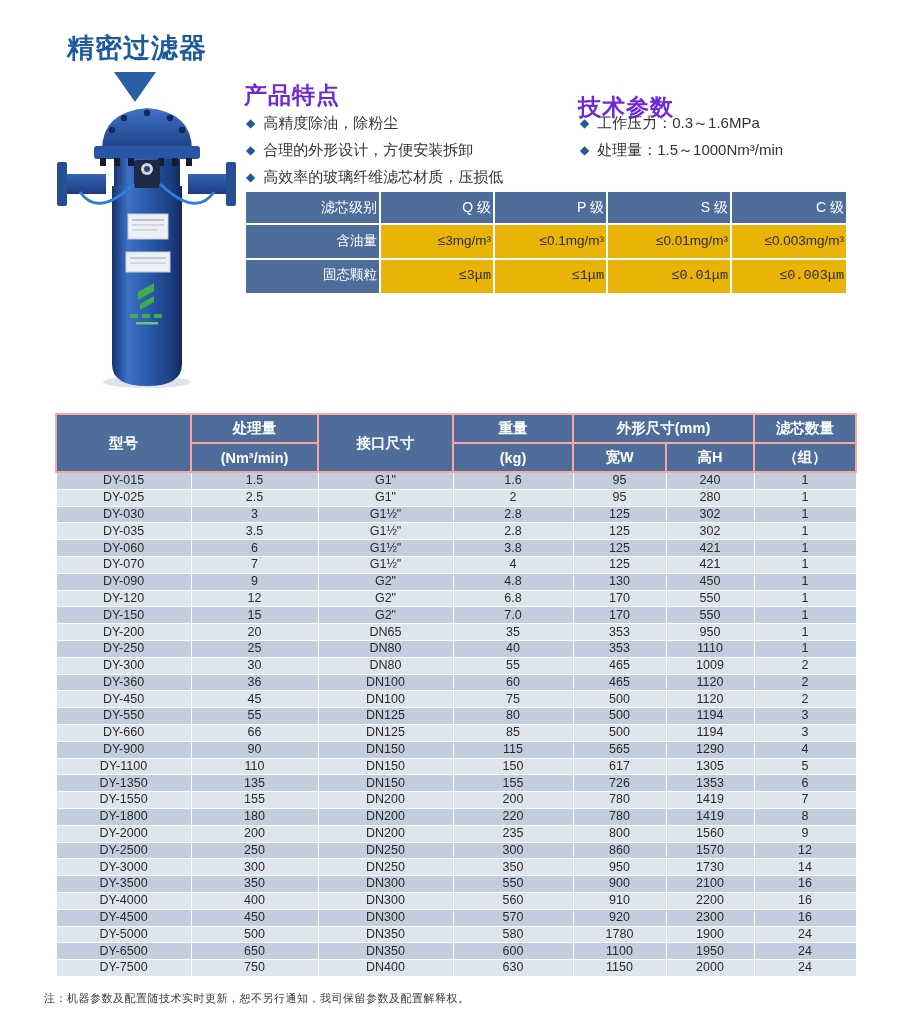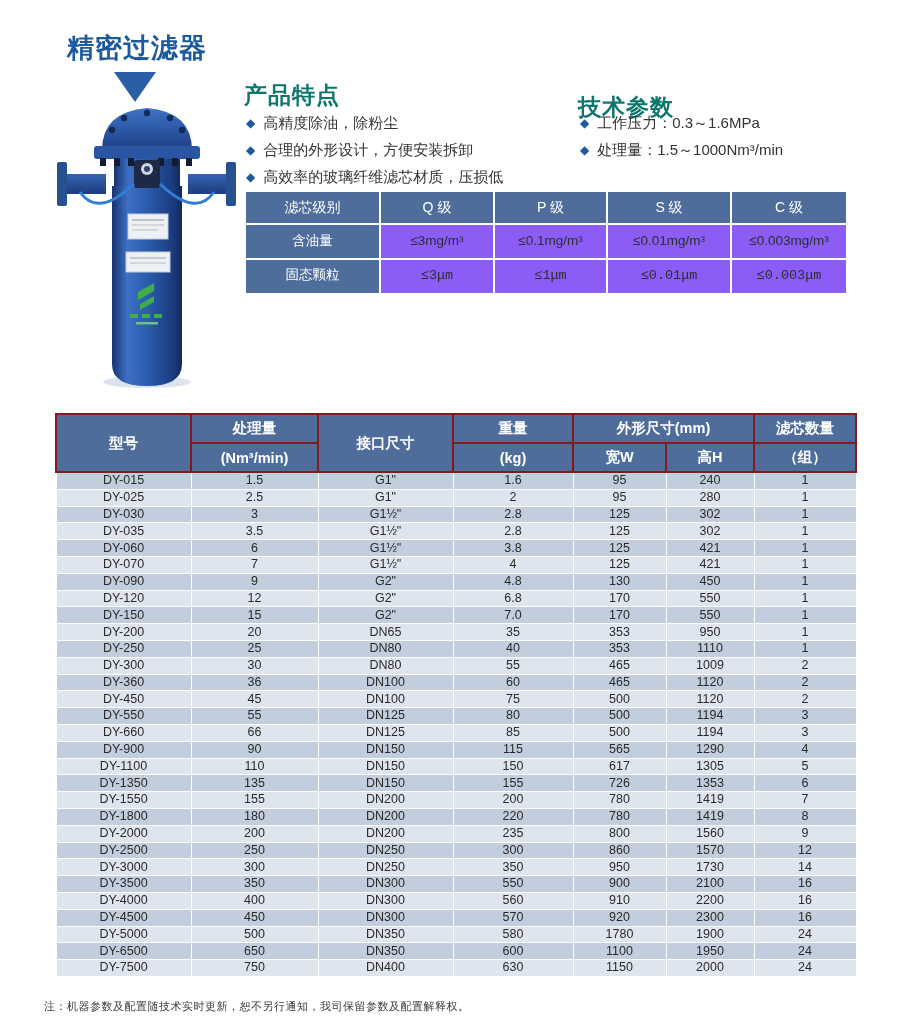--- a/index.html
+++ b/index.html
@@ -6,40 +6,40 @@
   body{
     width:900px;height:1035px;position:relative;background:#ffffff;
     font-family:"Liberation Sans","DejaVu Sans",sans-serif;color:#2e2e2e;overflow:hidden;
   }
   .abs{position:absolute;}
   
   .page-title{left:67px;top:30px;font-size:27px;font-weight:bold;color:#1d5a9c;letter-spacing:1px;}
   .title-triangle{left:114px;top:72px;width:0;height:0;
     border-left:21px solid transparent;border-right:21px solid transparent;border-top:30px solid #2a5fa5;}
   
-  .section-heading{font-size:23px;font-weight:bold;color:#0f766e;letter-spacing:1px;}
+  .section-heading{font-size:23px;font-weight:bold;color:#6d28d9;letter-spacing:1px;}
   .bullet-list{display:flex;flex-direction:column;gap:8px;}
   .bullet-item{display:flex;align-items:baseline;font-size:15px;color:#333;}
   .bullet-item .diamond{color:#1d5a9c;font-size:12px;margin-right:8px;position:relative;top:-1px;}
   
   .grade-table{border-collapse:collapse;table-layout:fixed;width:602px;}
   .grade-table th,.grade-table td{
-    border:2.5px solid #ffffff;text-align:center;vertical-align:middle;
+    border:2.5px solid #ffffff;text-align:right;vertical-align:middle;
     font-size:13.5px;font-weight:normal;padding:0 2px;line-height:1.25;}
   .grade-table thead th{background:#4e6d9b;color:#ffffff;height:31px;font-size:14px;}
   .grade-table tbody th{background:#4e6d9b;color:#ffffff;margin-top:47px;}
-  .grade-table tbody td{background:#8b5cf6;color:#2e2e2e;}
+  .grade-table tbody td{background:#eab308;color:#2e2e2e;}
   .grade-table tbody tr.r1 th,.grade-table tbody tr.r1 td{height:33px;}
   .grade-table tbody tr.r2 th,.grade-table tbody tr.r2 td{height:33px;font-family:Liberation Mono, monospace;}
   .grade-table tbody tr.r3 th,.grade-table tbody tr.r3 td{height:29px;}
   .grade-table tbody tr.r4 th,.grade-table tbody tr.r4 td{height:46px;}
   
   .spec-table{border-collapse:collapse;table-layout:fixed;width:800px;}
   .spec-table th{
-    background:#4e6d9b;color:#ffffff;border:2px solid #7f1d1d;
+    background:#4e6d9b;color:#ffffff;border:2px solid #fca5a5;
     font-size:14.5px;font-weight:600;text-align:center;vertical-align:middle;height:27px;padding:0;}
   .spec-table td{
     border:1.5px solid #ffffff;text-align:center;vertical-align:middle;
     font-size:12.5px;color:#2a2a2a;height:15.8px;padding:0;line-height:1.05;}
   .spec-table tbody tr:nth-child(odd) td{background:#c2cedd;}
   .spec-table tbody tr:nth-child(even) td{background:#dfe5ee;}
   
   .note-text{font-size:11px;color:#3a3a3a;letter-spacing:0.5px;}
 </style>
 </head>
@@ -474,13 +474,13 @@
         <td>750</td>
         <td>DN400</td>
         <td>630</td>
         <td>1150</td>
         <td>2000</td>
         <td>24</td>
       </tr>
     </tbody>
 </table>
 
-<div class="abs note-text" style="left:44px;top:991px;margin-top:8px;">注：机器参数及配置随技术实时更新，恕不另行通知，我司保留参数及配置解释权。</div>
+<div class="abs note-text" style="left:44px;top:991px;">注：机器参数及配置随技术实时更新，恕不另行通知，我司保留参数及配置解释权。</div>
 
 </body></html>

